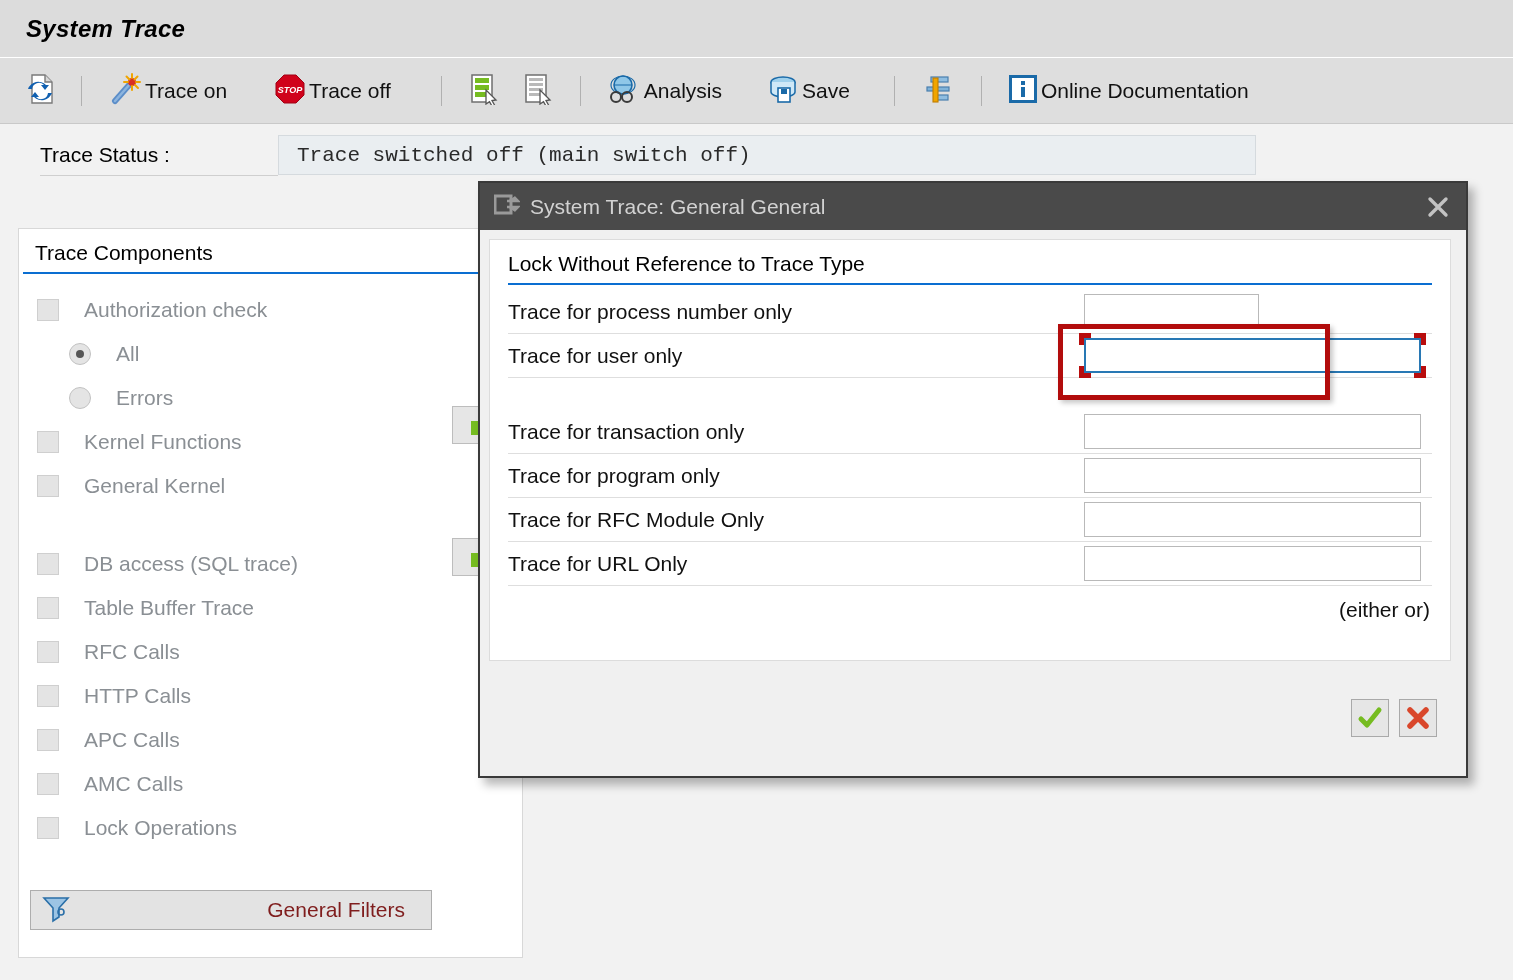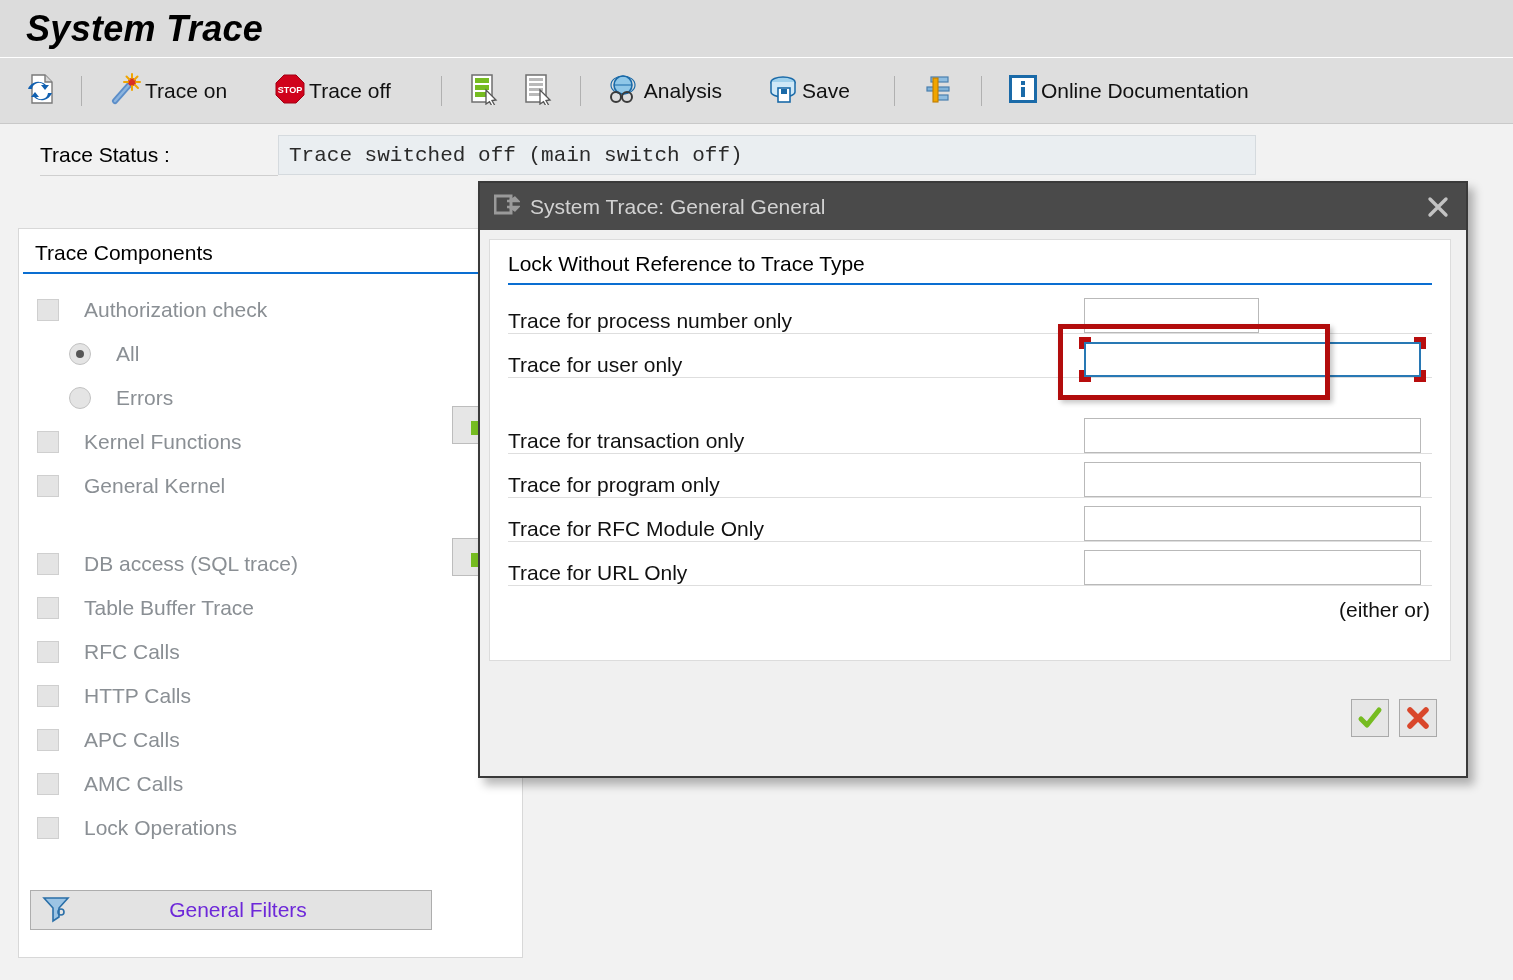--- a/index.html
+++ b/index.html
@@ -16,21 +16,21 @@
   
   #app-header {
     height: 58px;
     background: #dcdcdc;
     border-bottom: 1px solid #ffffff;
     display: flex;
     align-items: center;
     padding-left: 26px;
   }
   #app-title {
-    font-size: 36px;
+    font-size: 24px;
     font-weight: bold;
     font-style: italic;
     letter-spacing: 0.3px;
   }
 
   
   #toolbar {
     height: 66px;
     background: #dedede;
     border-bottom: 1px solid #c9c9c9;
@@ -51,21 +51,21 @@
   .tb-btn .tb-label {
     font-size: 21px;
     color: #111;
   }
   .tb-sep {
     width: 1px;
     height: 30px;
     background: #b0b0b0;
     margin: 0 9px;
   }
-  .ico { display: block; flex: none; }
+  .ico { display: block; flex: none; font-style: italic; }
 
   
   #status-row {
     height: 62px;
     display: flex;
     align-items: center;
     padding-left: 32px;
     background: #f2f2f2;
     margin-left: 8px;
   }
@@ -77,21 +77,21 @@
     display: flex;
     align-items: center;
   }
   #status-value {
     width: 978px;
     height: 40px;
     background: #eaeef1;
     border: 1px solid #d5dade;
     display: flex;
     align-items: center;
-    padding-left: 10px;
+    padding-left: 18px;
     font-family: "Liberation Mono", monospace;
     font-size: 21px;
     color: #2a2a2a;
   }
 
   
   #trace-components-panel {
     position: absolute;
     left: 18px;
     top: 228px;
@@ -168,23 +168,23 @@
     width: 402px;
     height: 40px;
     background: #e3e3e3;
     border: 1px solid #adadad;
     display: flex;
     align-items: center;
     cursor: pointer;
   }
   #general-filters-button .gf-label {
     flex: 1;
-    text-align: center;
-    font-size: 21px;
-    color: #6d28d9;
+    text-align: right;
+    font-size: 21px;
+    color: #7f1d1d;
     padding-right: 26px;
   }
 
   
   #dialog {
     position: absolute;
     left: 478px;
     top: 181px;
     width: 990px;
     height: 597px;
@@ -229,21 +229,21 @@
     padding-bottom: 7px;
   }
   #dlg-section-rule {
     height: 2px;
     background: #0a6ed1;
     margin-bottom: 5px;
   }
 
   .frow {
     display: flex;
-    align-items: flex-end;
+    align-items: center;
     height: 44px;
     border-bottom: 1px solid #dedede;
   }
   .frow .flabel {
     font-size: 21px;
     color: #111;
     width: 576px;
     flex: none;
   }
   .finput {

